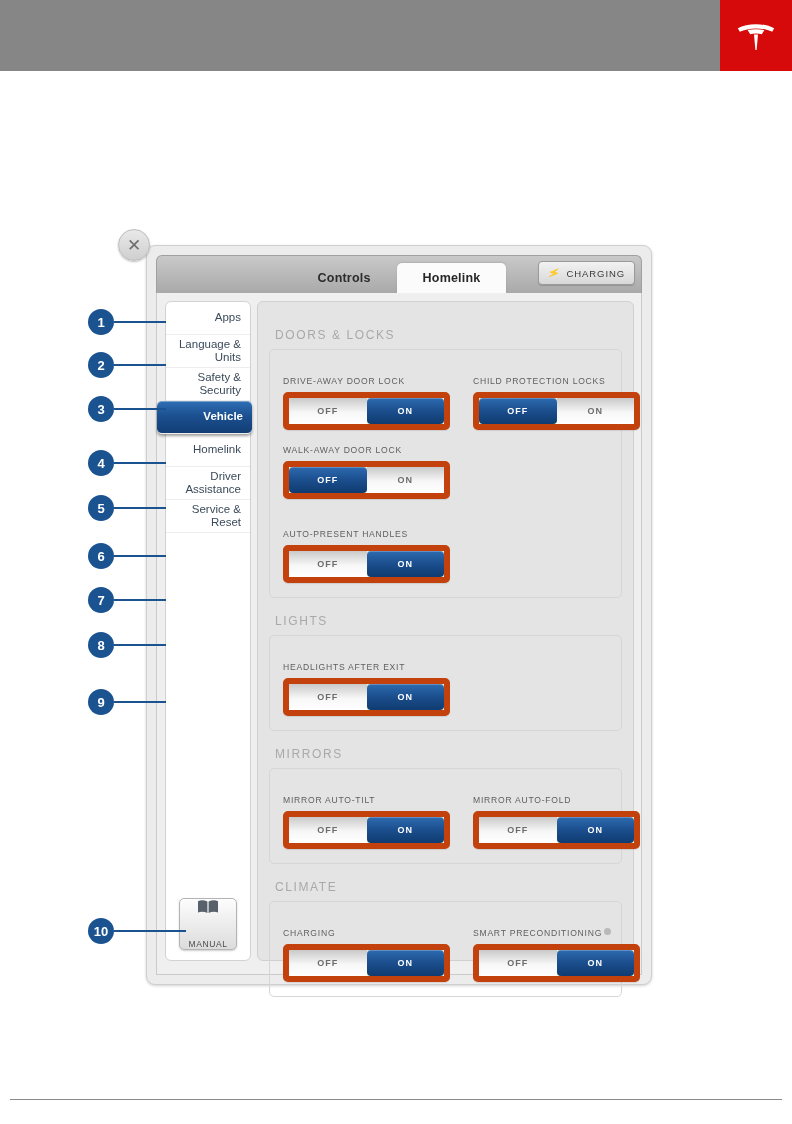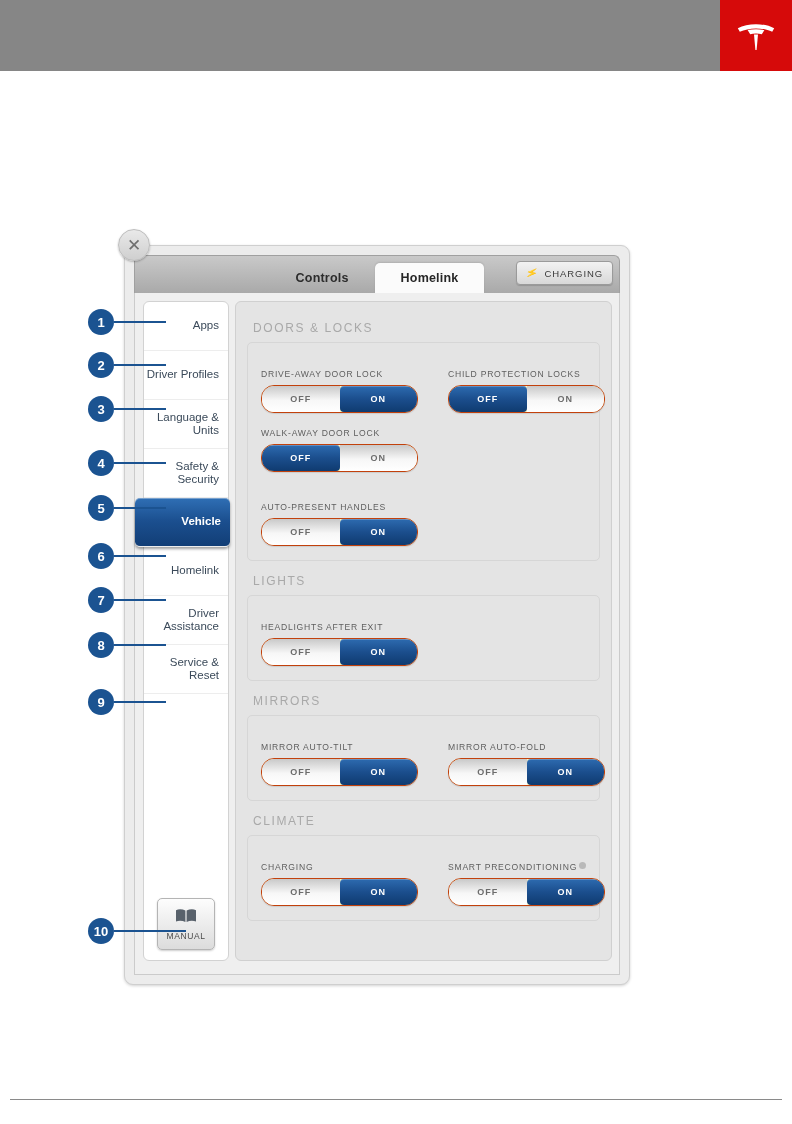--- a/index.html
+++ b/index.html
@@ -38,21 +38,21 @@
     position: absolute;
     left: 10px; right: 10px;
     bottom: 24px;
     height: 1px;
     background: #8a8a8a;
   }
 
   
   .device-frame {
     position: absolute;
-    left: 124px; top: 245px;
+    left: 146px; top: 245px;
     width: 506px; height: 740px;
     background: #ececec;
     border: 1px solid #cfcfcf;
     border-radius: 9px;
     box-shadow: 0 1px 3px rgba(0,0,0,0.18);
     box-sizing: border-box;
   }
 
   .close-badge {
     position: absolute;
@@ -138,21 +138,21 @@
   .sidebar {
     position: absolute;
     left: 8px; top: 8px;
     width: 86px; height: 660px;
     background: #ffffff;
     border: 1px solid #d2d2d2;
     border-radius: 6px;
     box-sizing: border-box;
   }
   .side-item {
-    height: 49px;
+    height: 33px;
     display: flex;
     align-items: center;
     justify-content: flex-end;
     padding-right: 9px;
     font-size: 11.5px;
     color: #3b4a5a;
     text-align: right;
     line-height: 1.15;
     border-bottom: 1px solid #ededed;
     box-sizing: border-box;
@@ -174,42 +174,42 @@
     position: absolute;
     left: 13px; bottom: 10px;
     width: 58px; height: 52px;
     background: linear-gradient(180deg,#fdfdfd 0%, #dcdcdc 100%);
     border: 1px solid #b4b4b4;
     border-radius: 5px;
     box-shadow: 0 1px 2px rgba(0,0,0,0.2);
     display: flex;
     flex-direction: column;
     align-items: center;
-    justify-content: center;
+    justify-content: space-between;
     gap: 4px;
     box-sizing: border-box;
   }
   .manual-label { font-size: 8.5px; color: #4a4a4a; letter-spacing: 0.6px; }
 
   
   .settings-panel {
     position: absolute;
     left: 100px; top: 8px;
     width: 377px; height: 660px;
     background: #e4e4e4;
     border: 1px solid #d0d0d0;
     border-radius: 6px;
     box-sizing: border-box;
     padding: 10px 11px;
   }
   .group-title {
     font-size: 12px;
     letter-spacing: 1.6px;
     color: #a9a9a9;
-    margin: 9px 0 7px 6px;
+    margin: 16px 0 7px 6px;
   }
   .group-box {
     border: 1px solid #d6d6d6;
     border-radius: 5px;
     background: transparent;
     padding: 26px 13px 14px 13px;
     margin-bottom: 13px;
   }
   .row {
     display: flex;
@@ -230,22 +230,22 @@
     border-radius: 50%;
     background: #b9b9b9;
     vertical-align: 1px;
     margin-left: 2px;
   }
 
   
   .toggle {
     width: 155px; height: 26px;
     display: flex;
-    border: 1px solid #c2410c;
-    border-radius: 13px;
+    border: 6px solid #c2410c;
+    border-radius: 5px;
     overflow: hidden;
     background: #fef9c3;
     box-shadow: 0 1px 1px rgba(0,0,0,0.10);
   }
   .seg {
     flex: 1;
     display: flex;
     align-items: center;
     justify-content: center;
     font-size: 9px;
@@ -363,23 +363,20 @@
   </div>
 
   <div class="screen-body">
 
     <div class="sidebar">
       <div id="sidebar-host">
           <div class="side-item">
             <span>Apps</span>
           </div>
           <div class="side-item">
-            <span>Driver Profiles</span>
-          </div>
-          <div class="side-item">
             <span>Language &amp; Units</span>
           </div>
           <div class="side-item">
             <span>Safety &amp; Security</span>
           </div>
           <div class="side-item selected">
             <span>Vehicle</span>
           </div>
           <div class="side-item">
             <span>Homelink</span>

